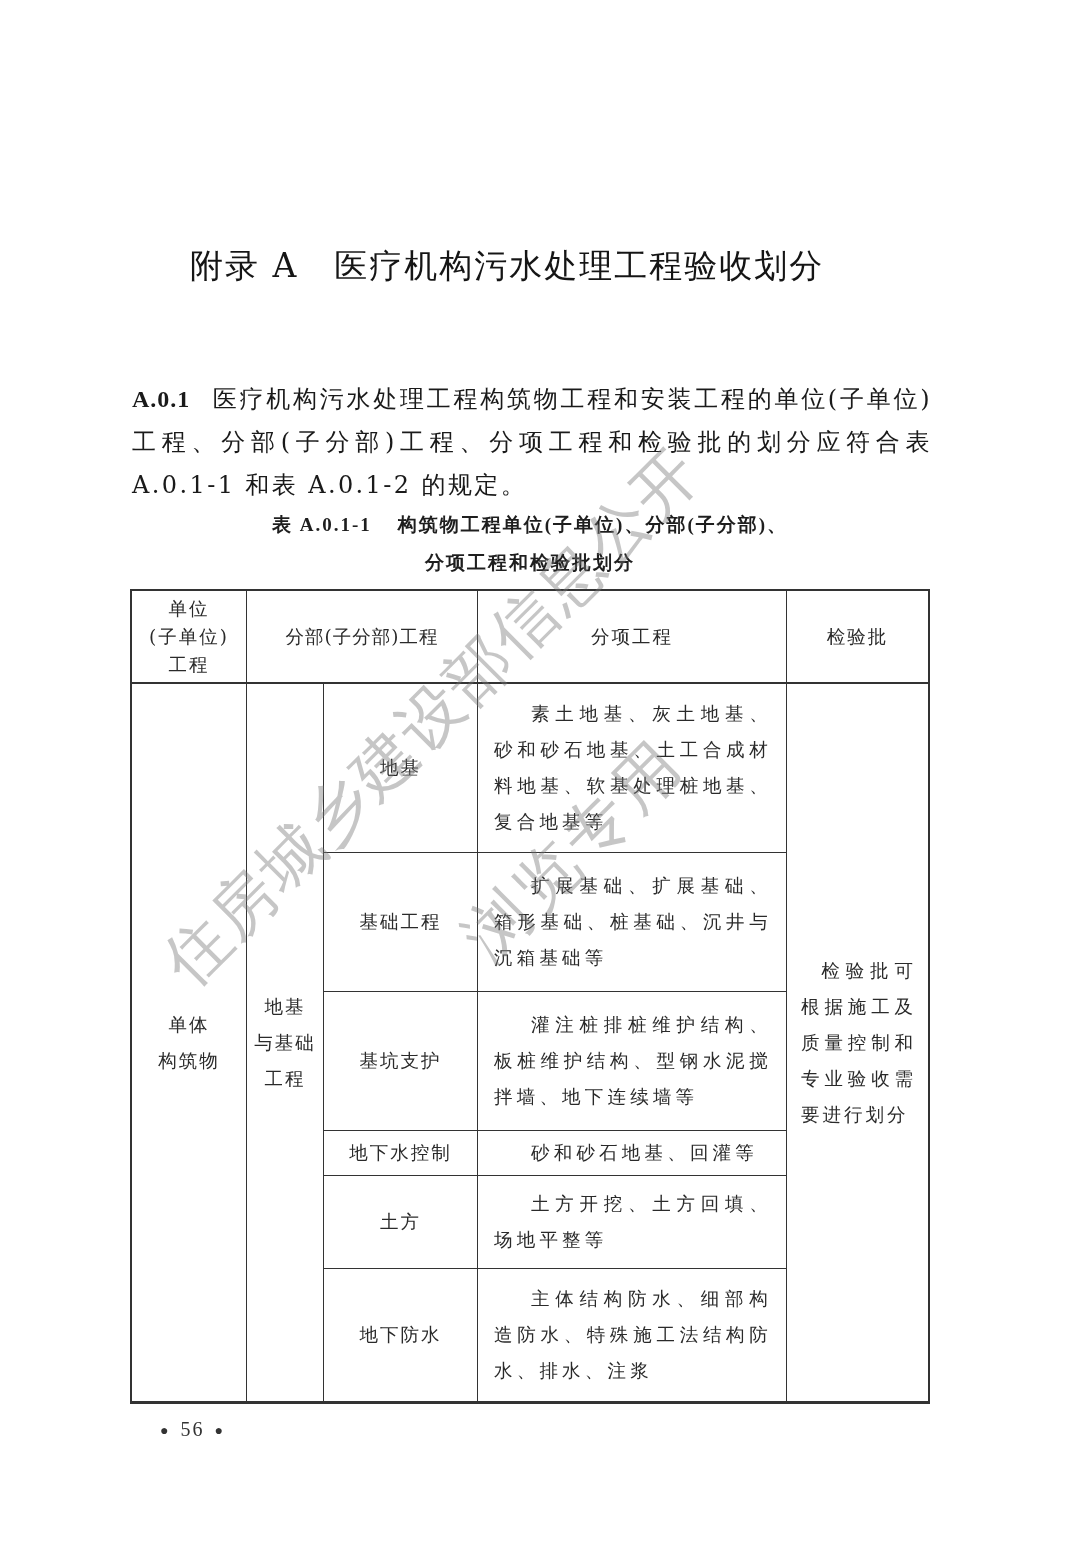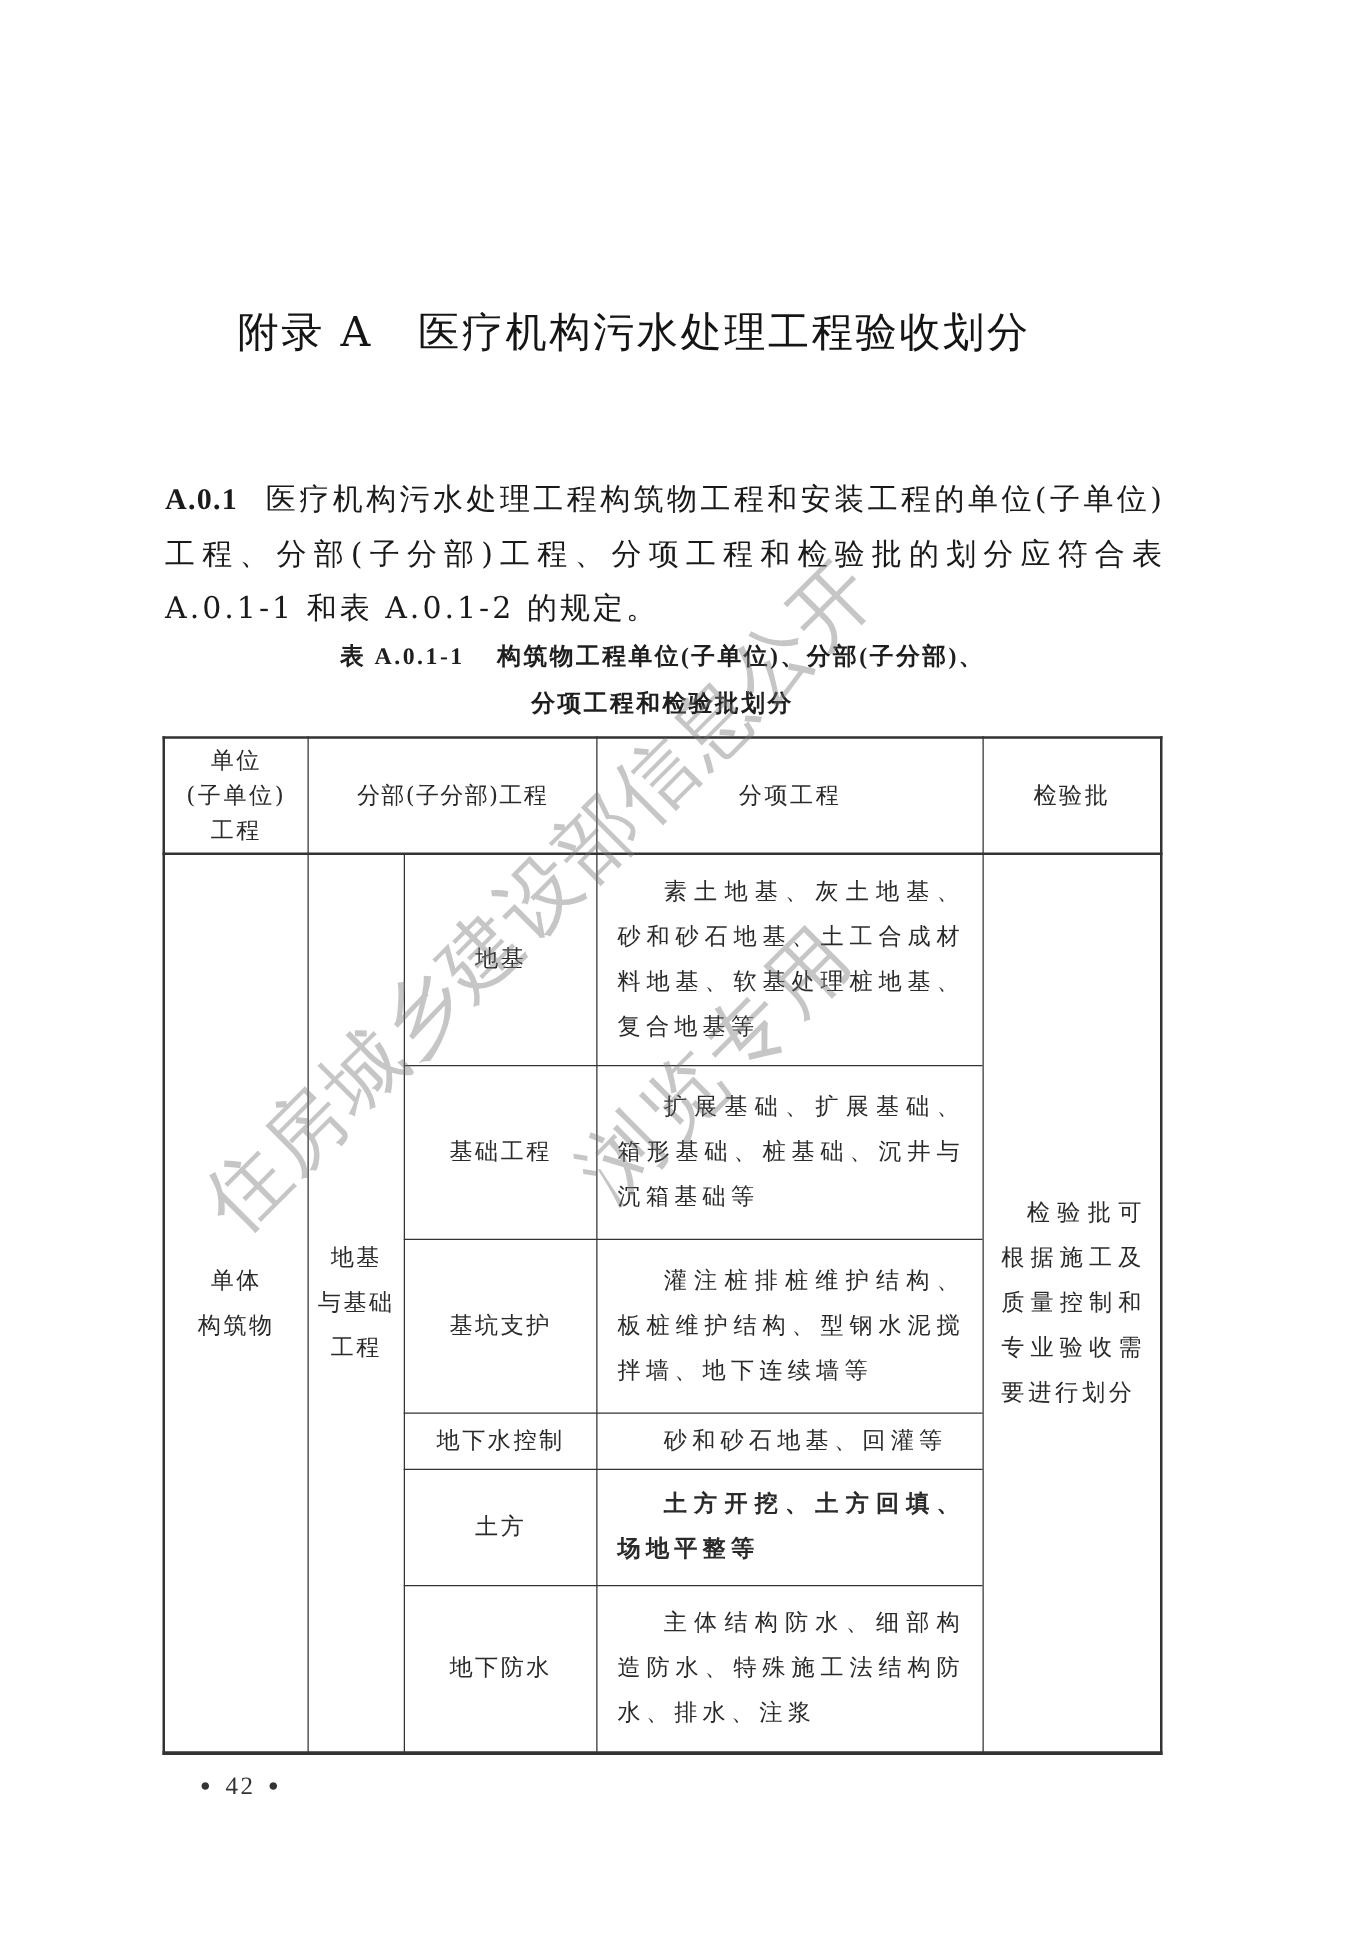--- a/index.html
+++ b/index.html
@@ -127,29 +127,29 @@
     <div class="cell desc" style="left:348px;top:403px;width:308px;height:138px;">
         <span>灌注桩排桩维护结构、板桩维护结构、型钢水泥搅拌墙、地下连续墙等</span>
       </div>
 
     <div class="cell" style="left:194px;top:542px;width:153px;height:44px;">地下水控制</div>
     <div class="cell desc" style="left:348px;top:542px;width:308px;height:44px;">
         <span>砂和砂石地基、回灌等</span>
       </div>
 
     <div class="cell" style="left:194px;top:587px;width:153px;height:92px;">土方</div>
-    <div class="cell desc" style="left:348px;top:587px;width:308px;height:92px;font-weight:bold;">
+    <div class="cell desc" style="left:348px;top:587px;width:308px;height:92px;">
         <span>土方开挖、土方回填、场地平整等</span>
       </div>
 
     <div class="cell" style="left:194px;top:680px;width:153px;height:132px;">地下防水</div>
     <div class="cell desc" style="left:348px;top:680px;width:308px;height:132px;">
         <span>主体结构防水、细部构造防水、特殊施工法结构防水、排水、注浆</span>
       </div>
   </div>
 
   <div class="page-number">
-    <span class="dot">●</span><span>42</span><span class="dot">●</span>
+    <span class="dot">●</span><span>56</span><span class="dot">●</span>
   </div>
 
   <div class="watermark w1">住房城乡建设部信息公开</div>
   <div class="watermark w2">浏览专用</div>
 </div>
 
 </body></html>

